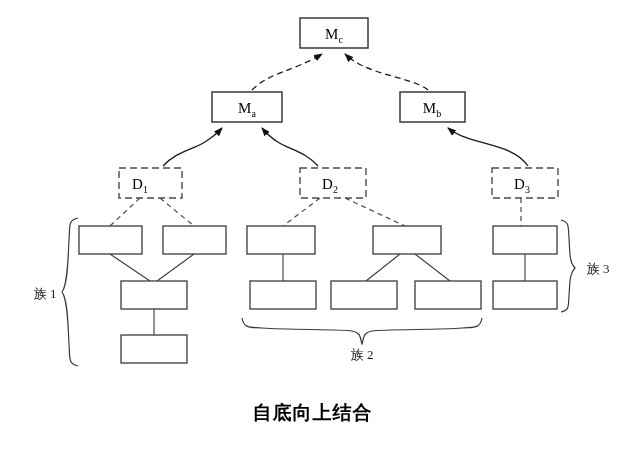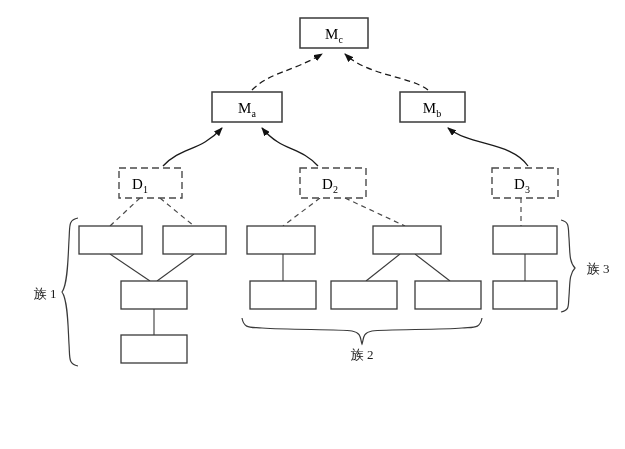--- a/index.html
+++ b/index.html
@@ -167,14 +167,15 @@
     <text class="brace-label" x="362" y="359" text-anchor="middle">族 2</text>
 
     <g stroke="#3a3a3a" stroke-width="1.2" fill="none">
       <path d="M 561 220 C 570 222, 568 228, 569 238 C 570 252, 569 262, 575 268
                C 569 274, 570 284, 569 296 C 568 306, 570 310, 561 312"></path>
     </g>
     <text class="brace-label" x="598" y="273" text-anchor="middle">族 3</text>
 
   </svg>
 
+  <div class="caption">自底向上结合</div>
 
 </div>
 
 </body></html>

